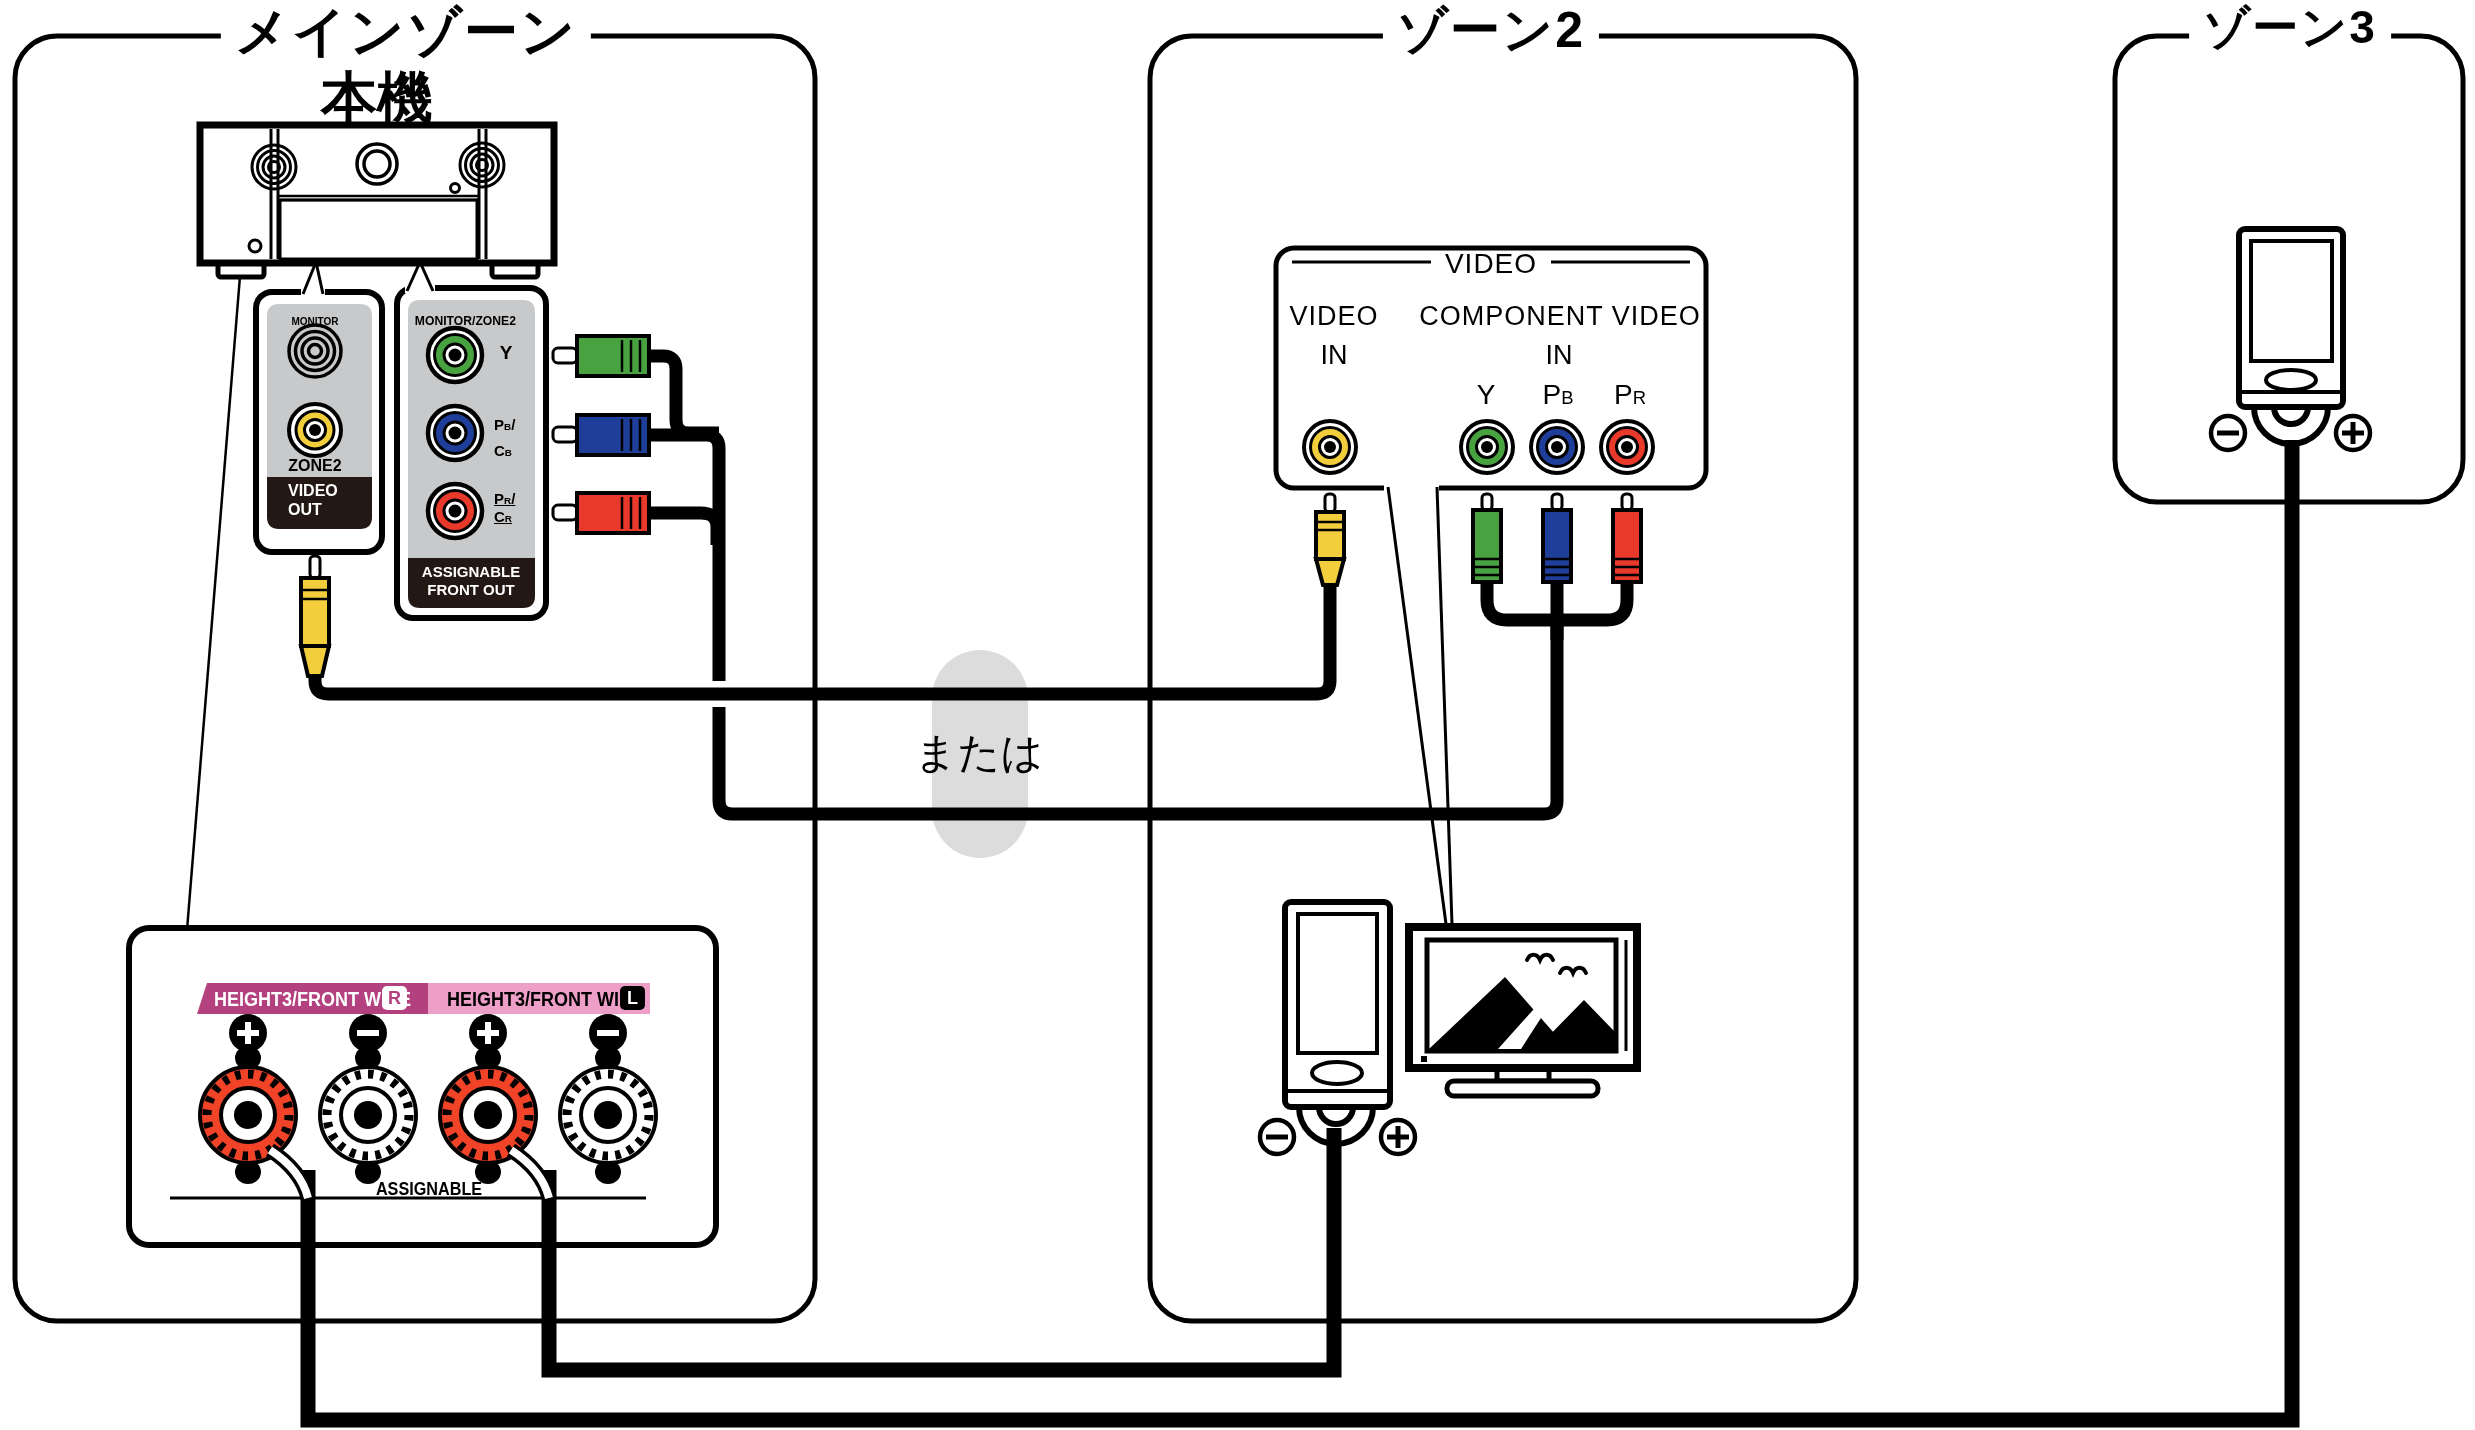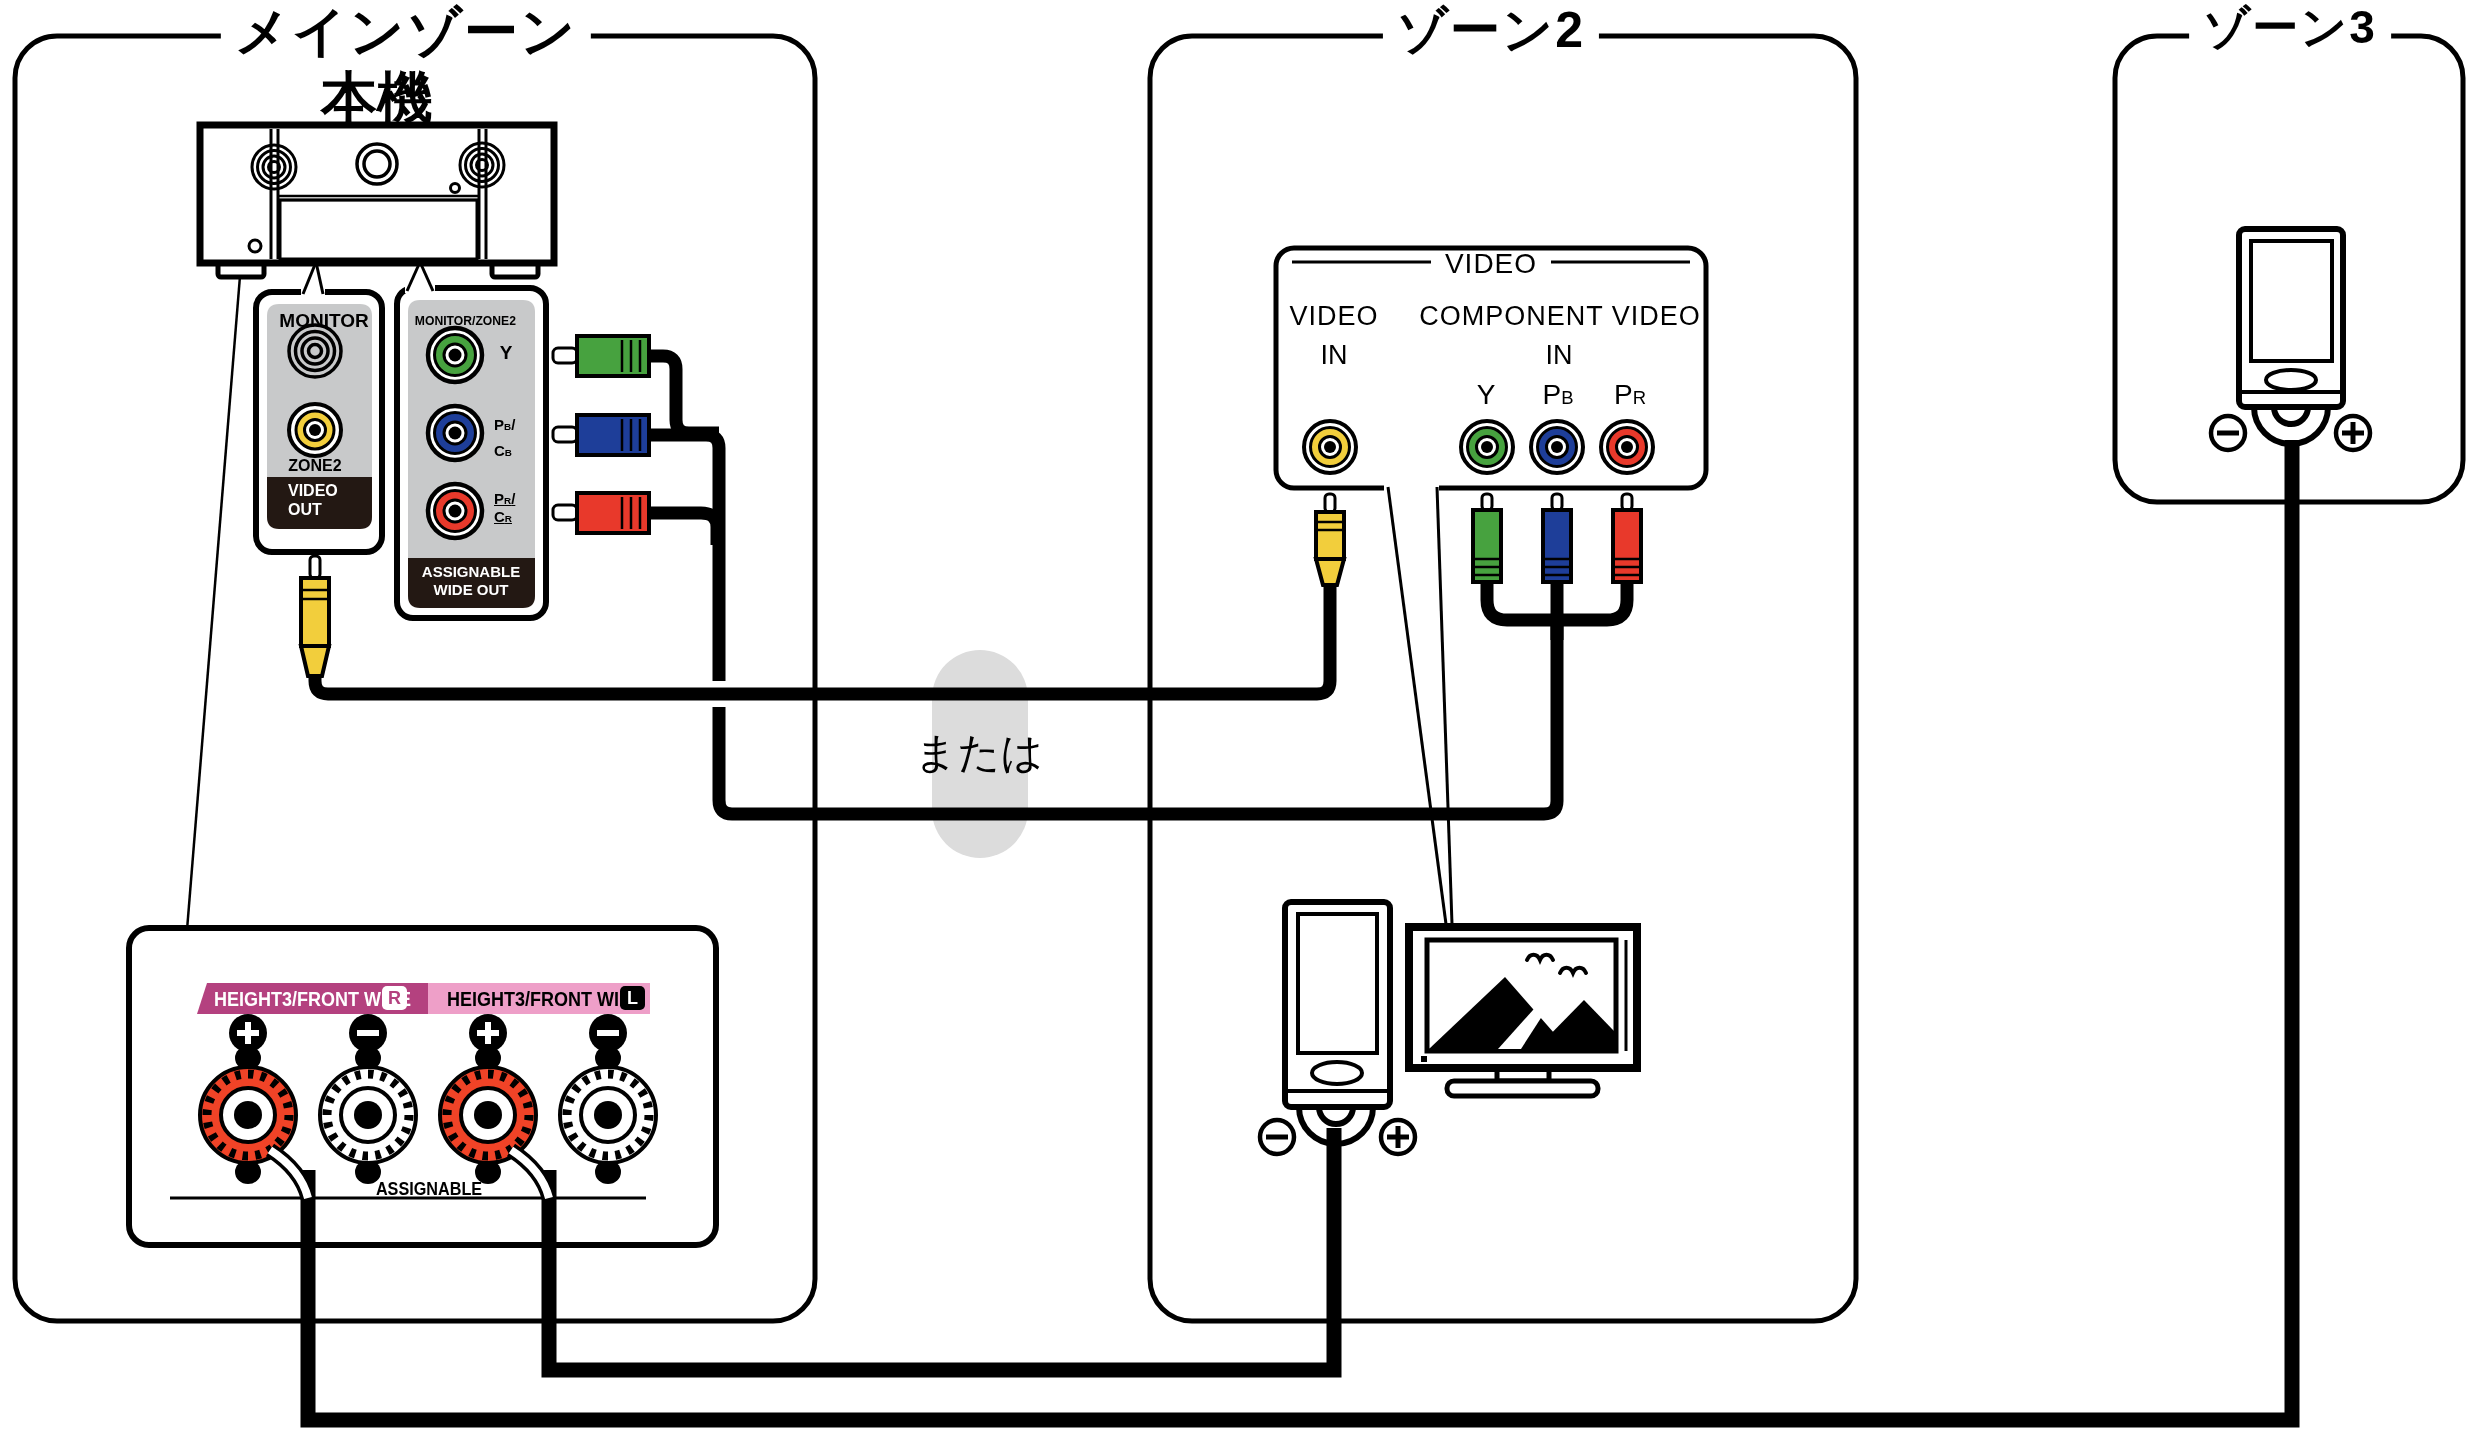--- a/index.html
+++ b/index.html
@@ -340,42 +340,42 @@
     </g>
   </g>
 </svg>
 
 <div class="txt ctr zone-title" style="left:406px;top:32px;font-size:54px;">メインゾーン</div>
 <div class="txt ctr zone-title" style="left:1491px;top:30px;font-size:50px;">ゾーン2</div>
 <div class="txt ctr zone-title" style="left:2290px;top:28px;font-size:46px;">ゾーン3</div>
 <div class="txt ctr" style="left:377px;top:99px;font-size:56px;font-weight:bold;">本機</div>
 <div class="txt ctr" style="left:979px;top:753px;font-size:42px;">または</div>
 
-<div class="txt ctr" style="left:315px;top:321px;font-size:19px;font-weight:bold;margin-left:9px;">MONITOR</div>
+<div class="txt ctr" style="left:315px;top:321px;font-size:10px;font-weight:bold;">MONITOR</div>
 <div class="txt ctr" style="left:315px;top:466px;font-size:16px;font-weight:bold;">ZONE2</div>
 <div class="txt" style="left:288px;top:481px;font-size:16px;font-weight:bold;color:#fff;line-height:19px;">
   <span>VIDEO</span><br>
   <span>OUT</span>
 </div>
 
 <div class="txt ctr" style="left:471px;top:320px;font-size:13.5px;font-weight:bold;">
   <span class="cond">MONITOR/ZONE2</span>
 </div>
 <div class="txt ctr" style="left:506px;top:353px;font-size:19px;font-weight:bold;">Y</div>
 <div class="txt" style="left:494px;top:413px;font-size:15px;font-weight:bold;line-height:24px;">
   <span>P</span><span class="sub">B</span><span>/</span><br>
   <span>C</span><span class="sub">B</span>
 </div>
 <div class="txt" style="left:494px;top:491px;font-size:15px;font-weight:bold;line-height:16px;text-decoration:underline;">
   <span>P</span><span class="sub">R</span><span>/</span><br>
   <span>C</span><span class="sub">R</span>
 </div>
 <div class="txt ctr" style="left:471px;top:581px;font-size:15px;font-weight:bold;color:#fff;line-height:18px;text-align:center;">
   <span>ASSIGNABLE</span><br>
-  <span>WIDE OUT</span>
+  <span>FRONT OUT</span>
 </div>
 
 <div class="txt ctr" style="left:1491px;top:264px;font-size:28px;letter-spacing:1px;">VIDEO</div>
 <div class="txt ctr" style="left:1334px;top:316px;font-size:27px;letter-spacing:1px;">VIDEO</div>
 <div class="txt ctr" style="left:1334px;top:355px;font-size:27px;">IN</div>
 <div class="txt ctr" style="left:1560px;top:316px;font-size:27px;letter-spacing:1px;">COMPONENT VIDEO</div>
 <div class="txt ctr" style="left:1559px;top:355px;font-size:27px;">IN</div>
 <div class="txt ctr" style="left:1486px;top:395px;font-size:28px;">Y</div>
 <div class="txt ctr" style="left:1558px;top:395px;font-size:28px;">
   <span>P</span><span class="sub">B</span>

